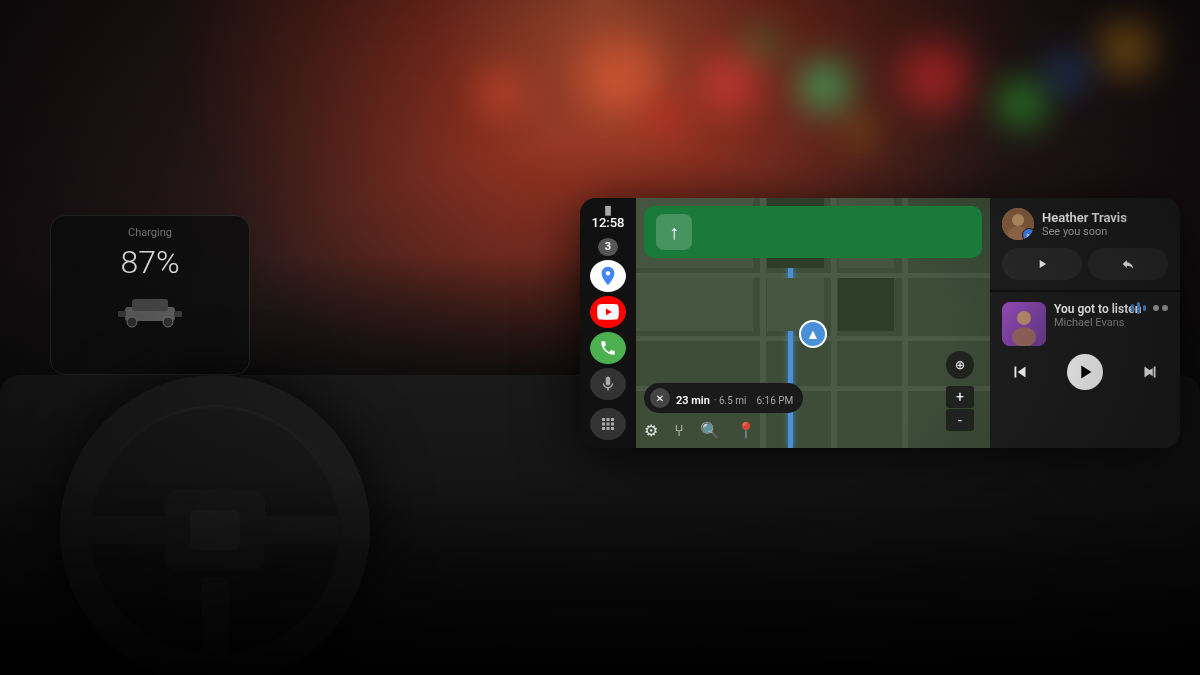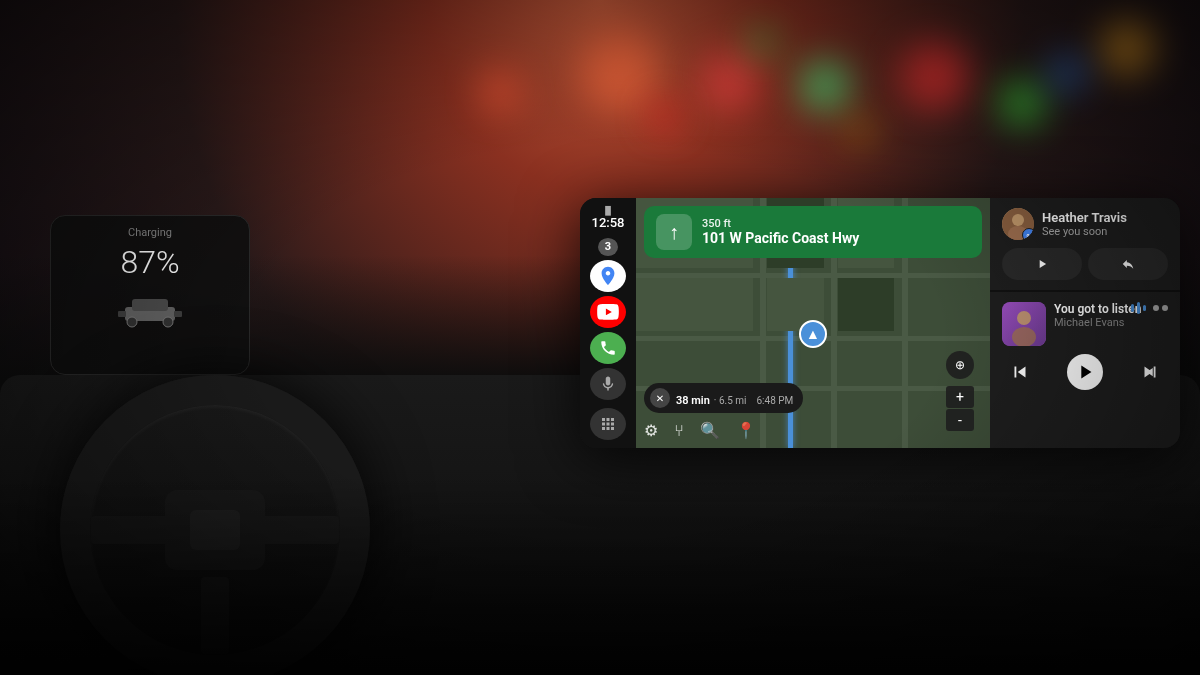--- a/index.html
+++ b/index.html
@@ -625,35 +625,31 @@
       <div style="position:absolute;background:#45553f;top:0;left:0;width:33%;height:28%;"></div>
       <div style="position:absolute;background:#45553f;top:32%;left:0;width:33%;height:21%;"></div>
       <div style="position:absolute;background:#2d3d28;top:0;left:37%;width:16%;height:28%;"></div>
       <div style="position:absolute;background:#45553f;top:32%;left:37%;width:16%;height:21%;"></div>
       <div style="position:absolute;background:#45553f;top:0;left:57%;width:16%;height:28%;"></div>
       <div style="position:absolute;background:#2d3d28;top:32%;left:57%;width:16%;height:21%;"></div>
     </div>
 
     <div class="nav-banner">
       <div class="nav-arrow">↑</div>
-      <div>
-        <div class="nav-distance">350 ft</div>
-        <div class="nav-street">101 W Pacific Coast Hwy</div>
-      </div>
     </div>
 
     <div class="eta-bar">
       <div class="eta-close">✕</div>
       <div>
-        <span class="eta-text">38 min</span>
+        <span class="eta-text">23 min</span>
         <span class="eta-sub"> · </span>
         <span class="eta-sub">6.5 mi</span>
       </div>
       <div style="margin-left:4px;">
-        <span class="eta-sub">6:48 PM</span>
+        <span class="eta-sub">6:16 PM</span>
       </div>
     </div>
 
     <div class="map-controls">
       <div class="map-control-icons">
         <div class="map-icon">⚙</div>
         <div class="map-icon">⑂</div>
         <div class="map-icon">🔍</div>
         <div class="map-icon">📍</div>
       </div>

